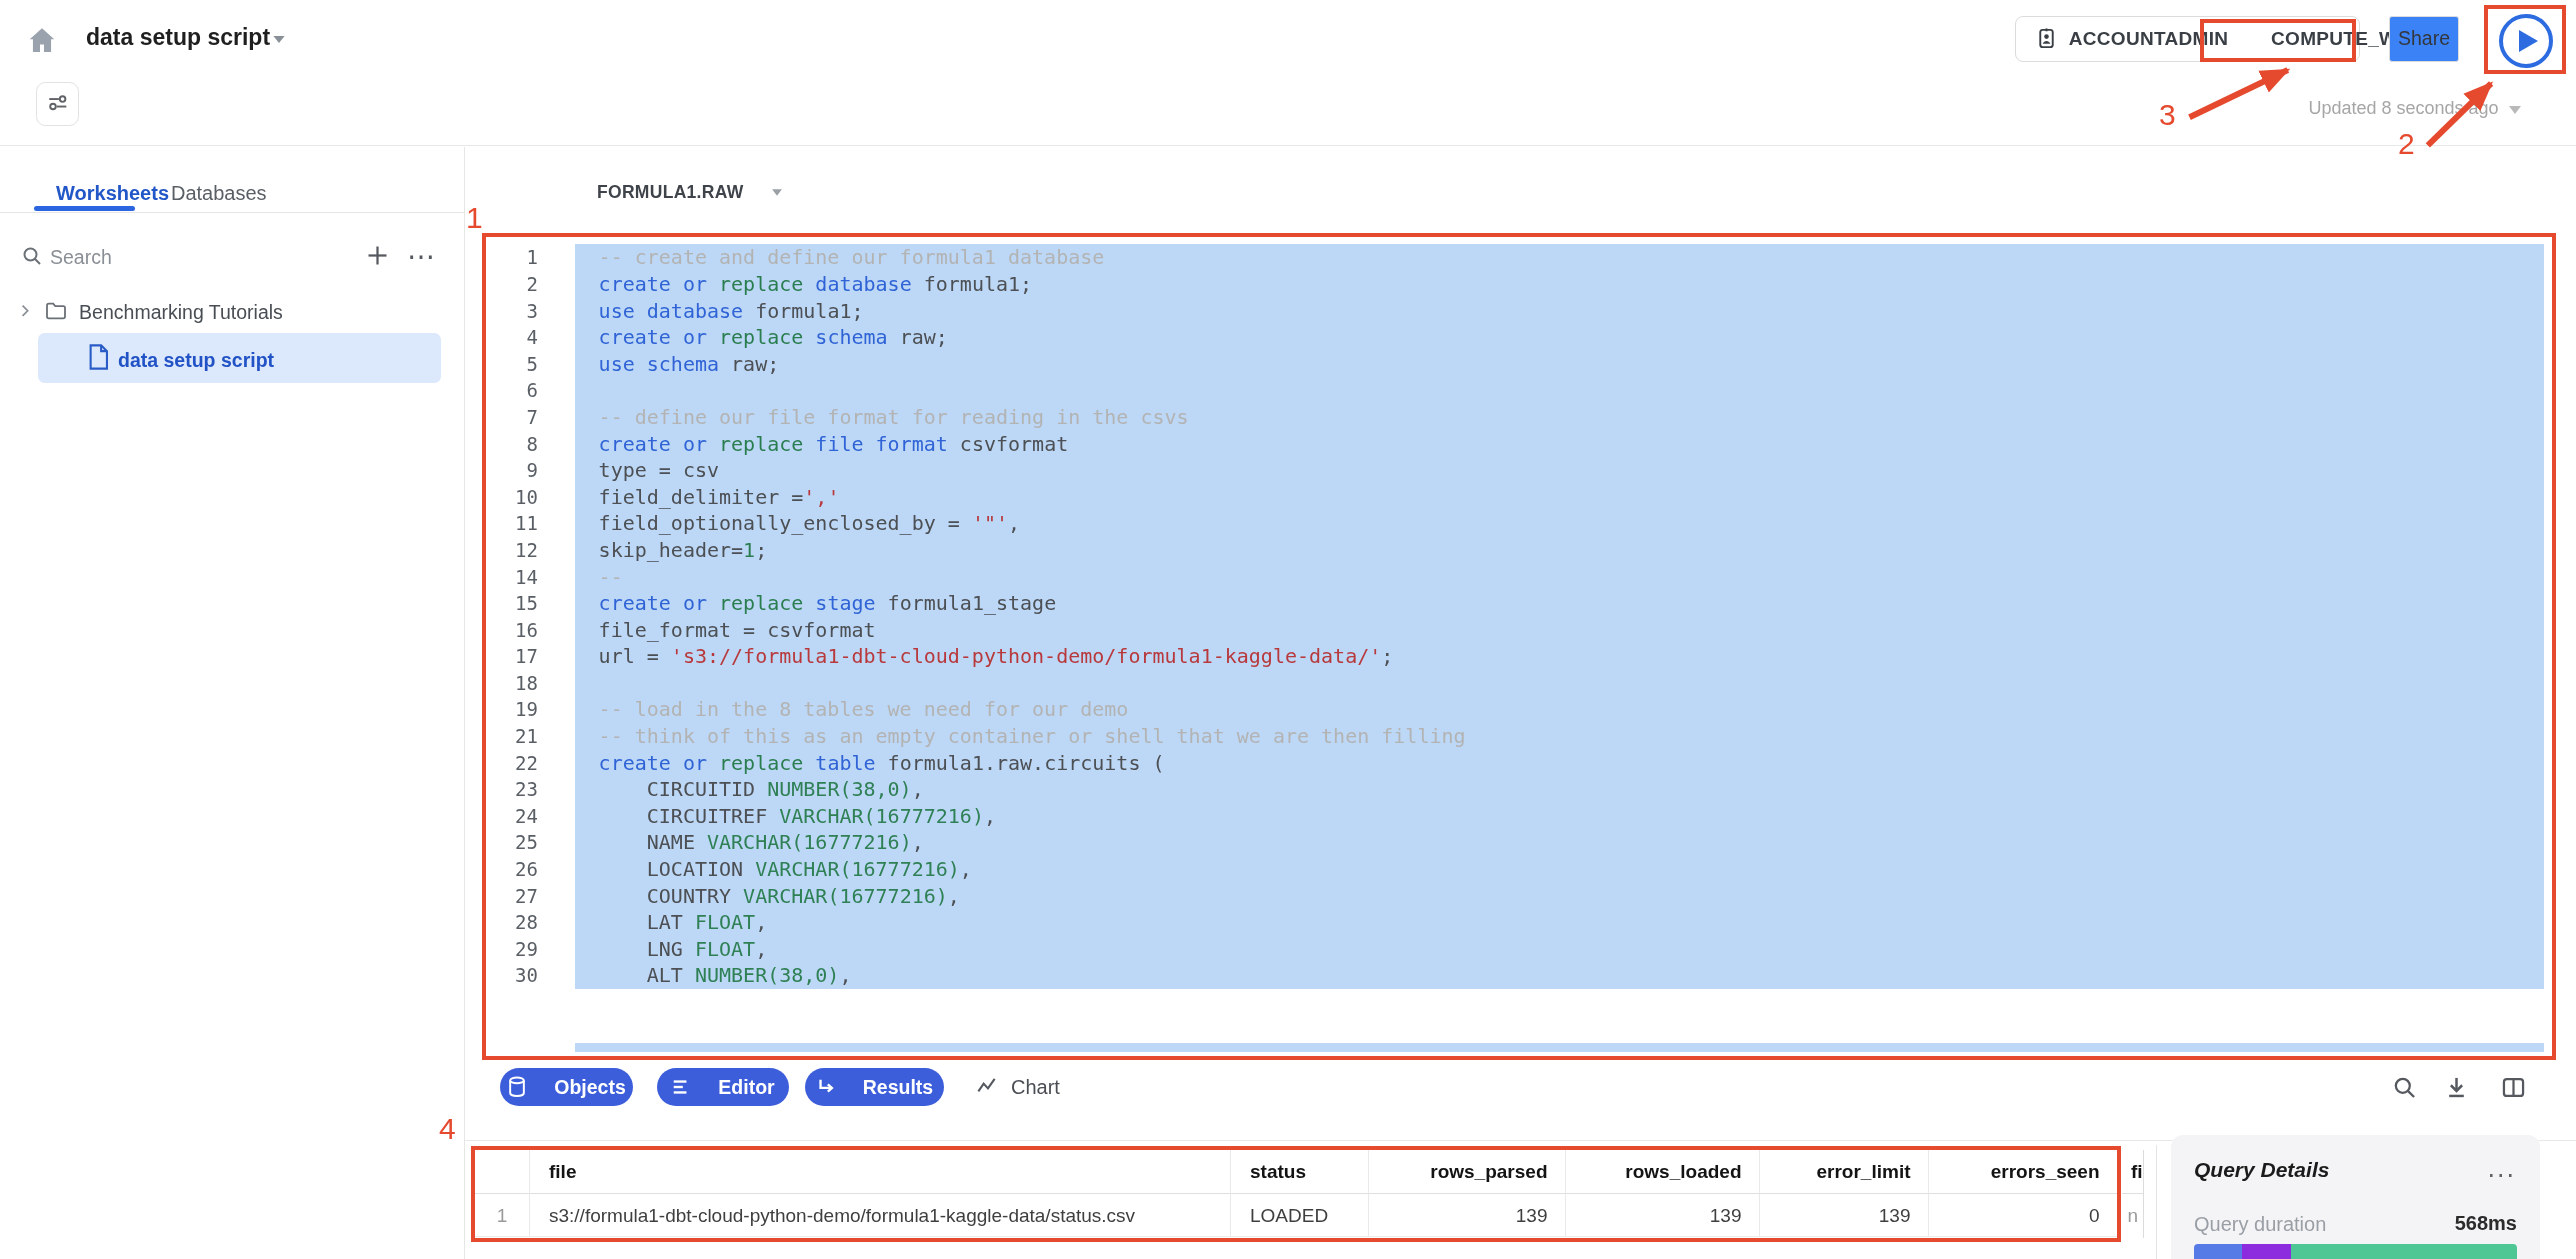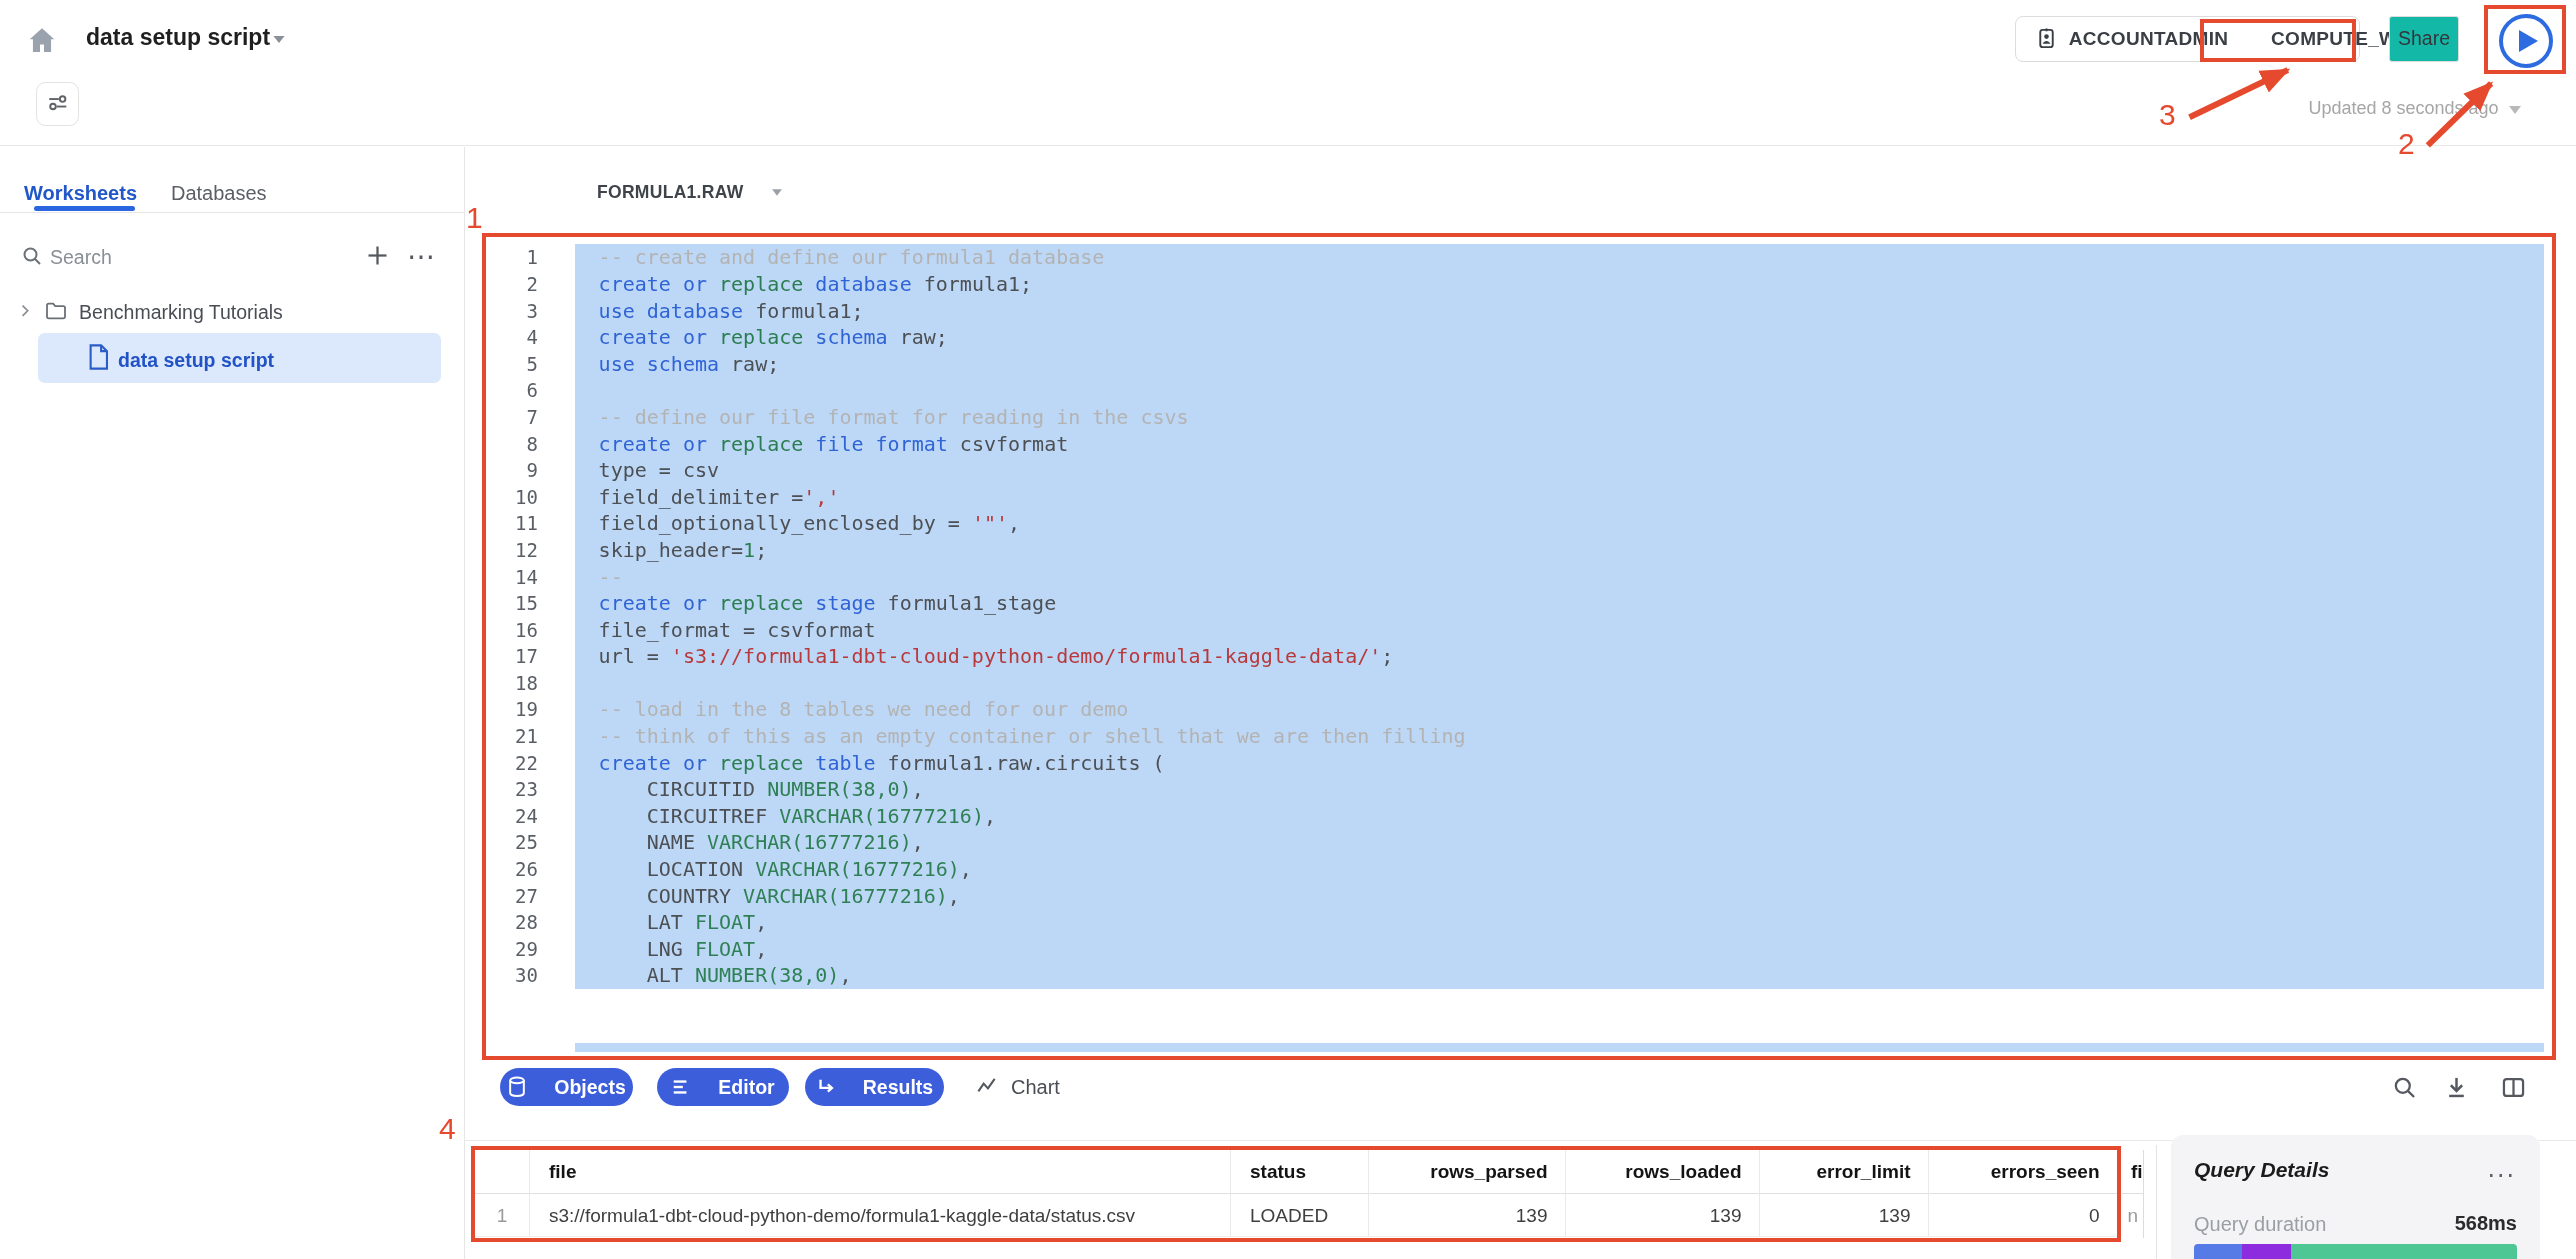--- a/index.html
+++ b/index.html
@@ -12,28 +12,28 @@
 
   
   .page-title { left:86px; top:24px; font-size:23px; font-weight:700; color:#1f1f1f; }
   .caret { width:0; height:0; border-left:7.4px solid transparent; border-right:7.4px solid transparent; border-top:9.4px solid #8a9097; }
   .hdr-divider { left:0; top:145px; width:2576px; height:1.3px; background:#e8e8e8; }
   .filters-btn { left:36px; top:82px; width:43px; height:44px; border:1.3px solid #e2e2e2; border-radius:9.4px; background:#fff; display:flex; align-items:center; justify-content:center; cursor:pointer; }
 
   .role-pill { left:2015px; top:15.5px; width:345px; height:46px; border:1.3px solid #dcdcdc; border-radius:8px; background:#fff; display:flex; align-items:center; }
   .role-pill .txt { font-size:19px; font-weight:700; color:#3a3f45; letter-spacing:0.3px; }
   .green-dot { width:10px; height:10px; border-radius:50%; background:#26b47f; }
-  .share-btn { left:2389px; top:15.5px; width:70px; height:46px; border:1.3px solid #dcdcdc; border-radius:3px; background:#14b8a6; display:flex; align-items:center; justify-content:center; font-size:19.5px; font-weight:500; color:#33373c; cursor:pointer; }
+  .share-btn { left:2389px; top:15.5px; width:70px; height:46px; border:1.3px solid #dcdcdc; border-radius:3px; background:#3b82f6; display:flex; align-items:center; justify-content:center; font-size:19.5px; font-weight:500; color:#33373c; cursor:pointer; }
   .run-btn { left:2499px; top:13.5px; width:54px; height:54px; border-radius:50%; border:4.7px solid #2d6ce0; background:#fff; display:flex; align-items:center; justify-content:center; cursor:pointer; }
   .run-tri { width:0; height:0; border-top:11.4px solid transparent; border-bottom:11.4px solid transparent; border-left:19px solid #2d6ce0; margin-left:4.7px; }
   .updated { left:2289px; top:98px; width:232px; font-size:18px; color:#a6a6a6; text-align:right; }
 
   
   .side-divider { left:464px; top:147px; width:1.3px; height:1112px; background:#e6e6e6; }
-  .tab-ws { left:24px; top:182px; font-size:20px; font-weight:700; color:#2257c8; cursor:pointer; }
+  .tab-ws { left:56px; top:182px; font-size:20px; font-weight:700; color:#2257c8; cursor:pointer; }
   .tab-db { left:171px; top:182px; font-size:20px; color:#5a5f66; cursor:pointer; }
   .tab-underline { left:34px; top:206px; width:101px; height:4.7px; background:#2b66e0; border-radius:2.7px; }
   .tabs-divider { left:0; top:212px; width:464px; height:1.3px; background:#e6e6e6; }
   .search-text { left:50px; top:246px; font-size:19.5px; color:#8a8f96; }
   .sel-item { left:38px; top:333px; width:403px; height:50px; background:#dce8fb; border-radius:6.7px; cursor:pointer; }
   .sel-item-label { left:118px; top:349px; font-size:19.5px; font-weight:700; color:#2253c6; }
 
   
   .ctx-tab { left:597px; top:182px; display:flex; align-items:center; gap:26px; cursor:pointer; }
   .ctx-tab .t { font-size:17.5px; font-weight:700; color:#3f434a; letter-spacing:0.3px; }

